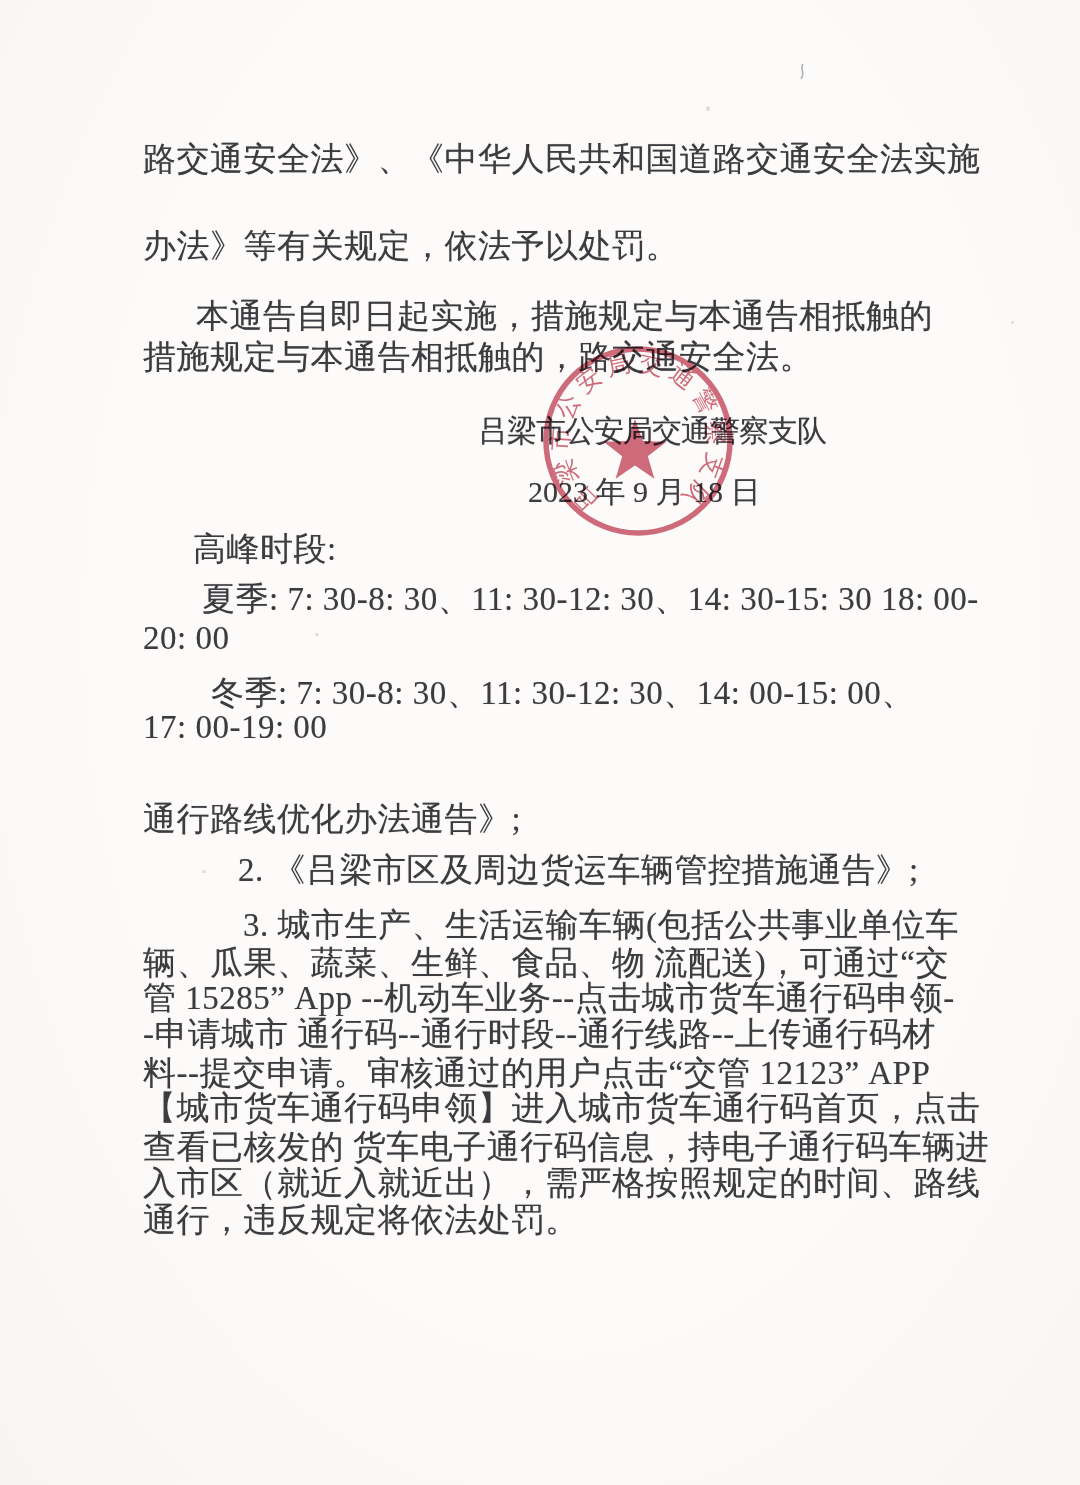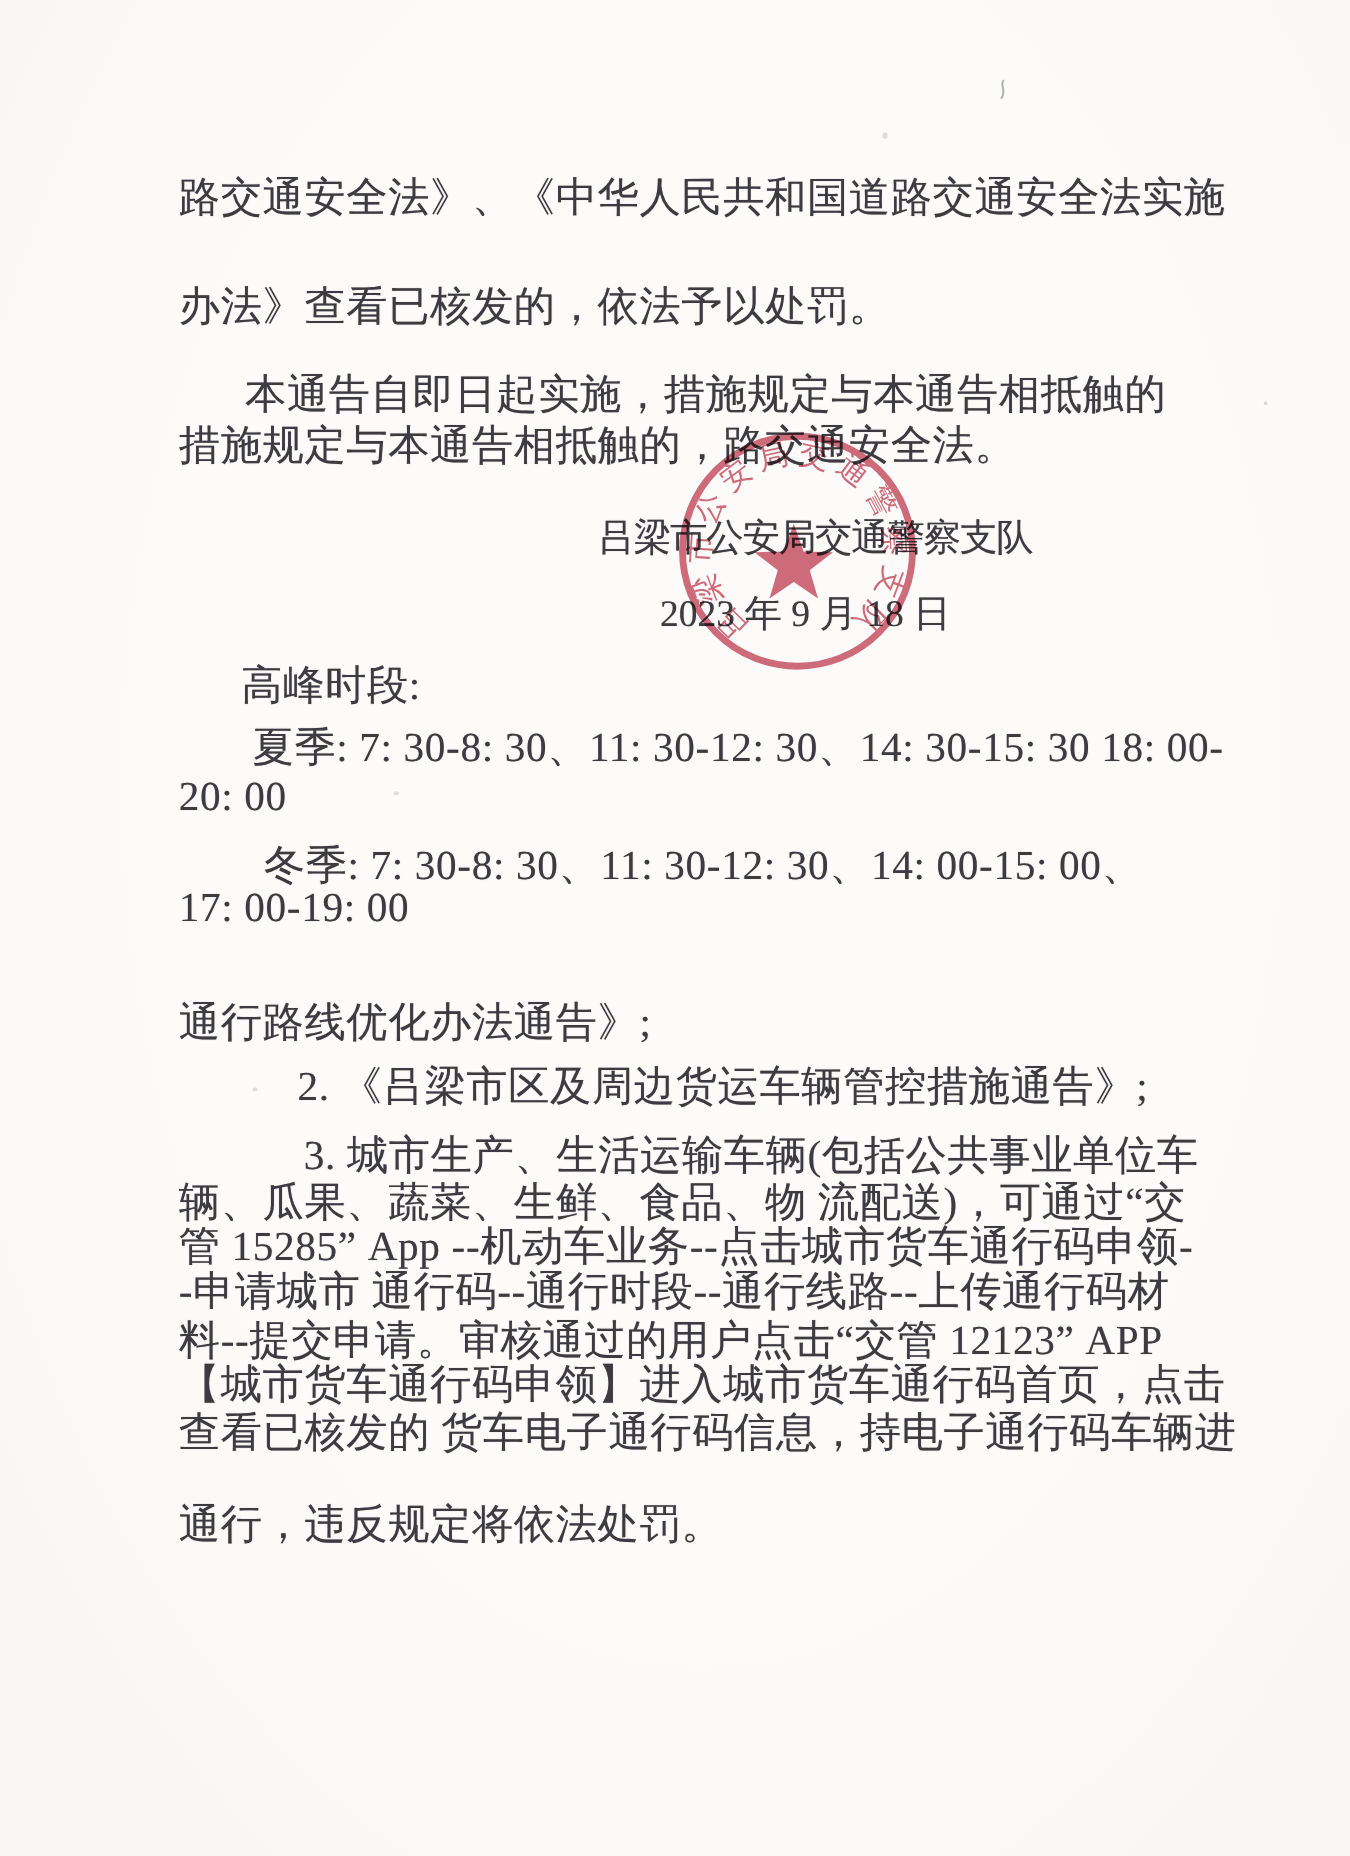--- a/index.html
+++ b/index.html
@@ -59,21 +59,21 @@
     background: rgba(140, 140, 148, 0.28);
     pointer-events: none;
   }
 </style>
 </head>
 <body>
 
 <div class="page">
 
   <div class="ln" style="left:143px;top:137px">路交通安全法》、《中华人民共和国道路交通安全法实施</div>
-  <div class="ln" style="left:143px;top:224px">办法》查看已核发的，依法予以处罚。</div>
+  <div class="ln" style="left:143px;top:224px">办法》等有关规定，依法予以处罚。</div>
 
   <div class="ln" style="left:196px;top:294px">本通告自即日起实施，措施规定与本通告相抵触的</div>
   <div class="ln" style="left:143px;top:335px">措施规定与本通告相抵触的，路交通安全法。</div>
 
   <div class="ln sig" style="left:478px;top:409px">吕梁市公安局交通警察支队</div>
   <div class="ln date" style="left:528px;top:470px">2023 年 9 月 18 日</div>
 
   <div class="ln" style="left:193px;top:527px">高峰时段:</div>
   <div class="ln" style="left:202px;top:577px">夏季: 7: 30-8: 30、11: 30-12: 30、14: 30-15: 30 18: 00-</div>
   <div class="ln" style="left:143px;top:616px">20: 00</div>
@@ -82,20 +82,21 @@
 
   <div class="ln" style="left:143px;top:797px">通行路线优化办法通告》;</div>
   <div class="ln" style="left:238px;top:848px">2. 《吕梁市区及周边货运车辆管控措施通告》;</div>
   <div class="ln" style="left:243px;top:903px">3. 城市生产、生活运输车辆(包括公共事业单位车</div>
   <div class="ln" style="left:143px;top:941px">辆、瓜果、蔬菜、生鲜、食品、物 流配送)，可通过“交</div>
   <div class="ln" style="left:143px;top:976px">管 15285” App --机动车业务--点击城市货车通行码申领-</div>
   <div class="ln" style="left:143px;top:1012px">-申请城市 通行码--通行时段--通行线路--上传通行码材</div>
   <div class="ln" style="left:143px;top:1051px">料--提交申请。审核通过的用户点击“交管 12123” APP</div>
   <div class="ln" style="left:143px;top:1125px">查看已核发的 货车电子通行码信息，持电子通行码车辆进</div>
   <div class="ln" style="left:143px;top:1086px">【城市货车通行码申领】进入城市货车通行码首页，点击</div>
+  <div class="ln" style="left:143px;top:1161px">入市区（就近入就近出），需严格按照规定的时间、路线</div>
   <div class="ln" style="left:143px;top:1198px">通行，违反规定将依法处罚。</div>
 
   <svg class="seal" style="left:541px;top:344px" width="194" height="194" viewBox="0 0 194 194">
     <circle cx="97" cy="97" r="92" fill="none" stroke-width="5.5" stroke="#c84f63"></circle>
     <polygon transform="translate(94,108)" points="0,-33 7.9,-10.9 31.4,-10.2 12.8,4.2 19.4,26.7 0,13.5 -19.4,26.7 -12.8,4.2 -31.4,-10.2 -7.9,-10.9" fill="#c84f63"></polygon>
     <path id="sealArc" d="M 62 157.6 A 70 70 0 1 1 132 157.6" fill="none"></path>
     <text font-size="24" letter-spacing="6" fill="#c84f63">
       <textPath href="#sealArc" startOffset="50%" text-anchor="middle">吕梁市公安局交通警察支队</textPath>
     </text>
   </svg>

